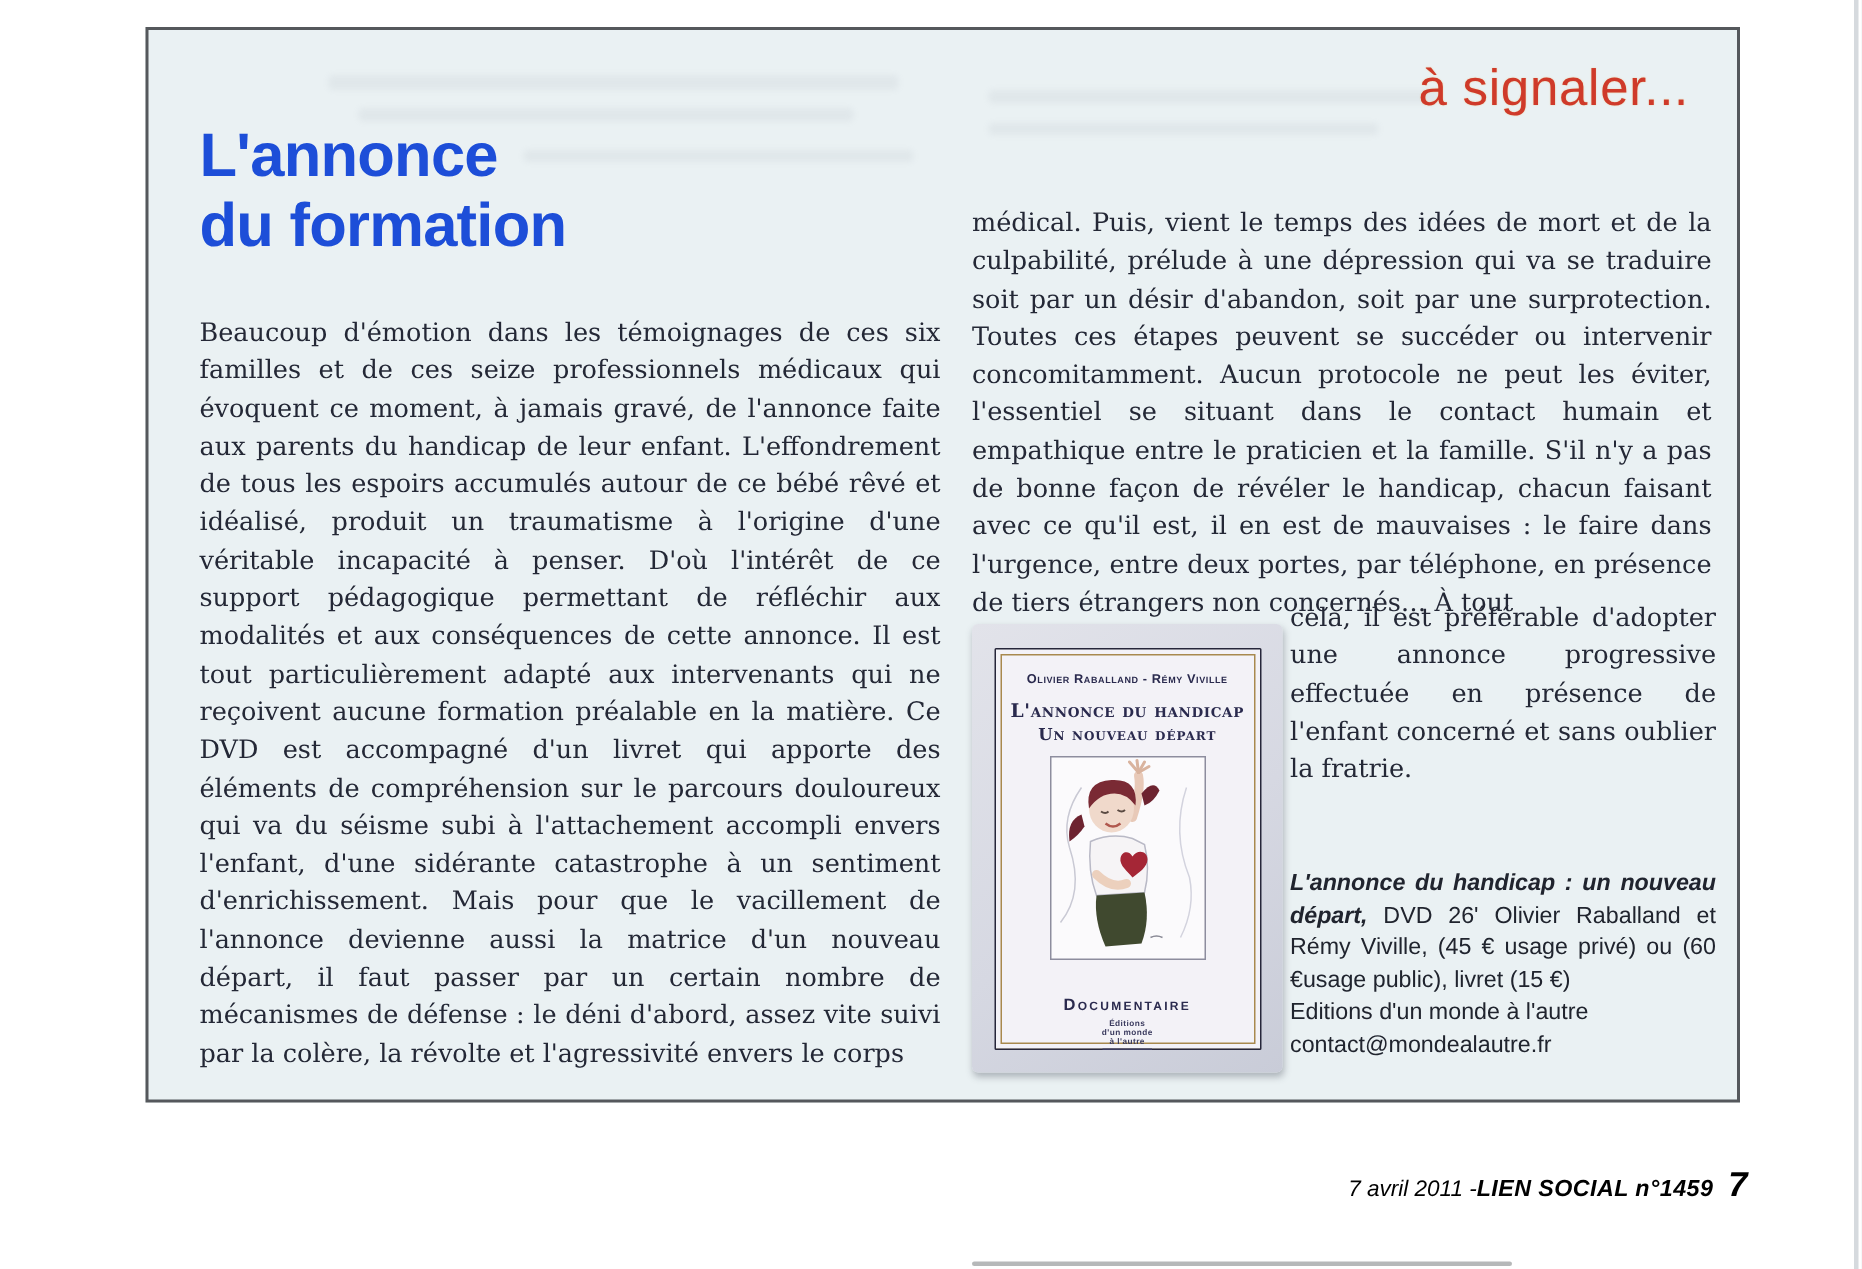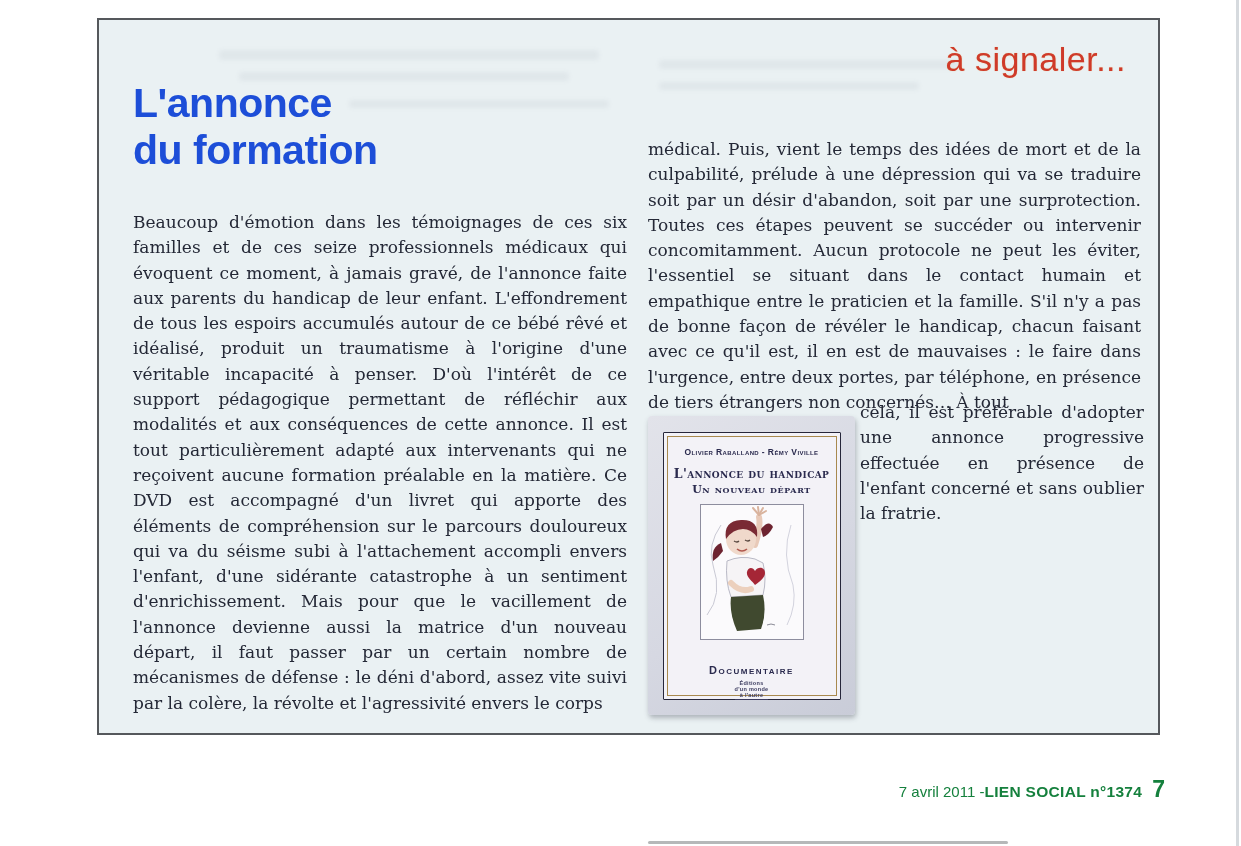--- a/index.html
+++ b/index.html
@@ -65,21 +65,21 @@
   .caption{
     position:absolute;left:761px;top:558px;width:284px;
     font-size:15.5px;line-height:21.5px;color:#20242e;text-align:justify;
   }
   .caption .lead{font-weight:bold;font-style:italic;}
   .caption .plain{text-align:left;}
 
   
   .footer{
     position:absolute;top:776px;right:76px;
-    display:flex;align-items:baseline;color:#15803d;
+    display:flex;align-items:baseline;color:#000000;font-style:italic;
   }
   .footer .date{font-size:15px;}
   .footer .mag{font-size:15.5px;font-weight:bold;letter-spacing:.3px;}
   .footer .pagenum{font-size:23px;font-weight:bold;margin-left:10px;}
 </style>
 </head>
 <body>
 
 <div class="scan-edge-right"></div>
 <div class="scan-bar-bottom"></div>
@@ -150,20 +150,25 @@
       </div>
       <div class="dvd-genre">Documentaire</div>
       <div class="dvd-logo">
         <div>Éditions</div>
         <div>d'un monde</div>
         <div class="underline">à l'autre</div>
       </div>
     </div>
   </div>
 
+  <div class="caption">
+    <span class="lead">L'annonce du handicap : un nouveau départ,</span><span> DVD 26' Olivier Raballand et Rémy Viville, (45 € usage privé) ou (60 €usage public), livret (15 €)</span>
+    <div class="plain">Editions d'un monde à l'autre</div>
+    <div class="plain">contact@mondealautre.fr</div>
+  </div>
 
 </div>
 
 <div class="footer">
   <span class="date">7 avril 2011 - </span>
-  <span class="mag">LIEN SOCIAL n°1374</span>
+  <span class="mag">LIEN SOCIAL n°1459</span>
   <span class="pagenum">7</span>
 </div>
 
 </body></html>

